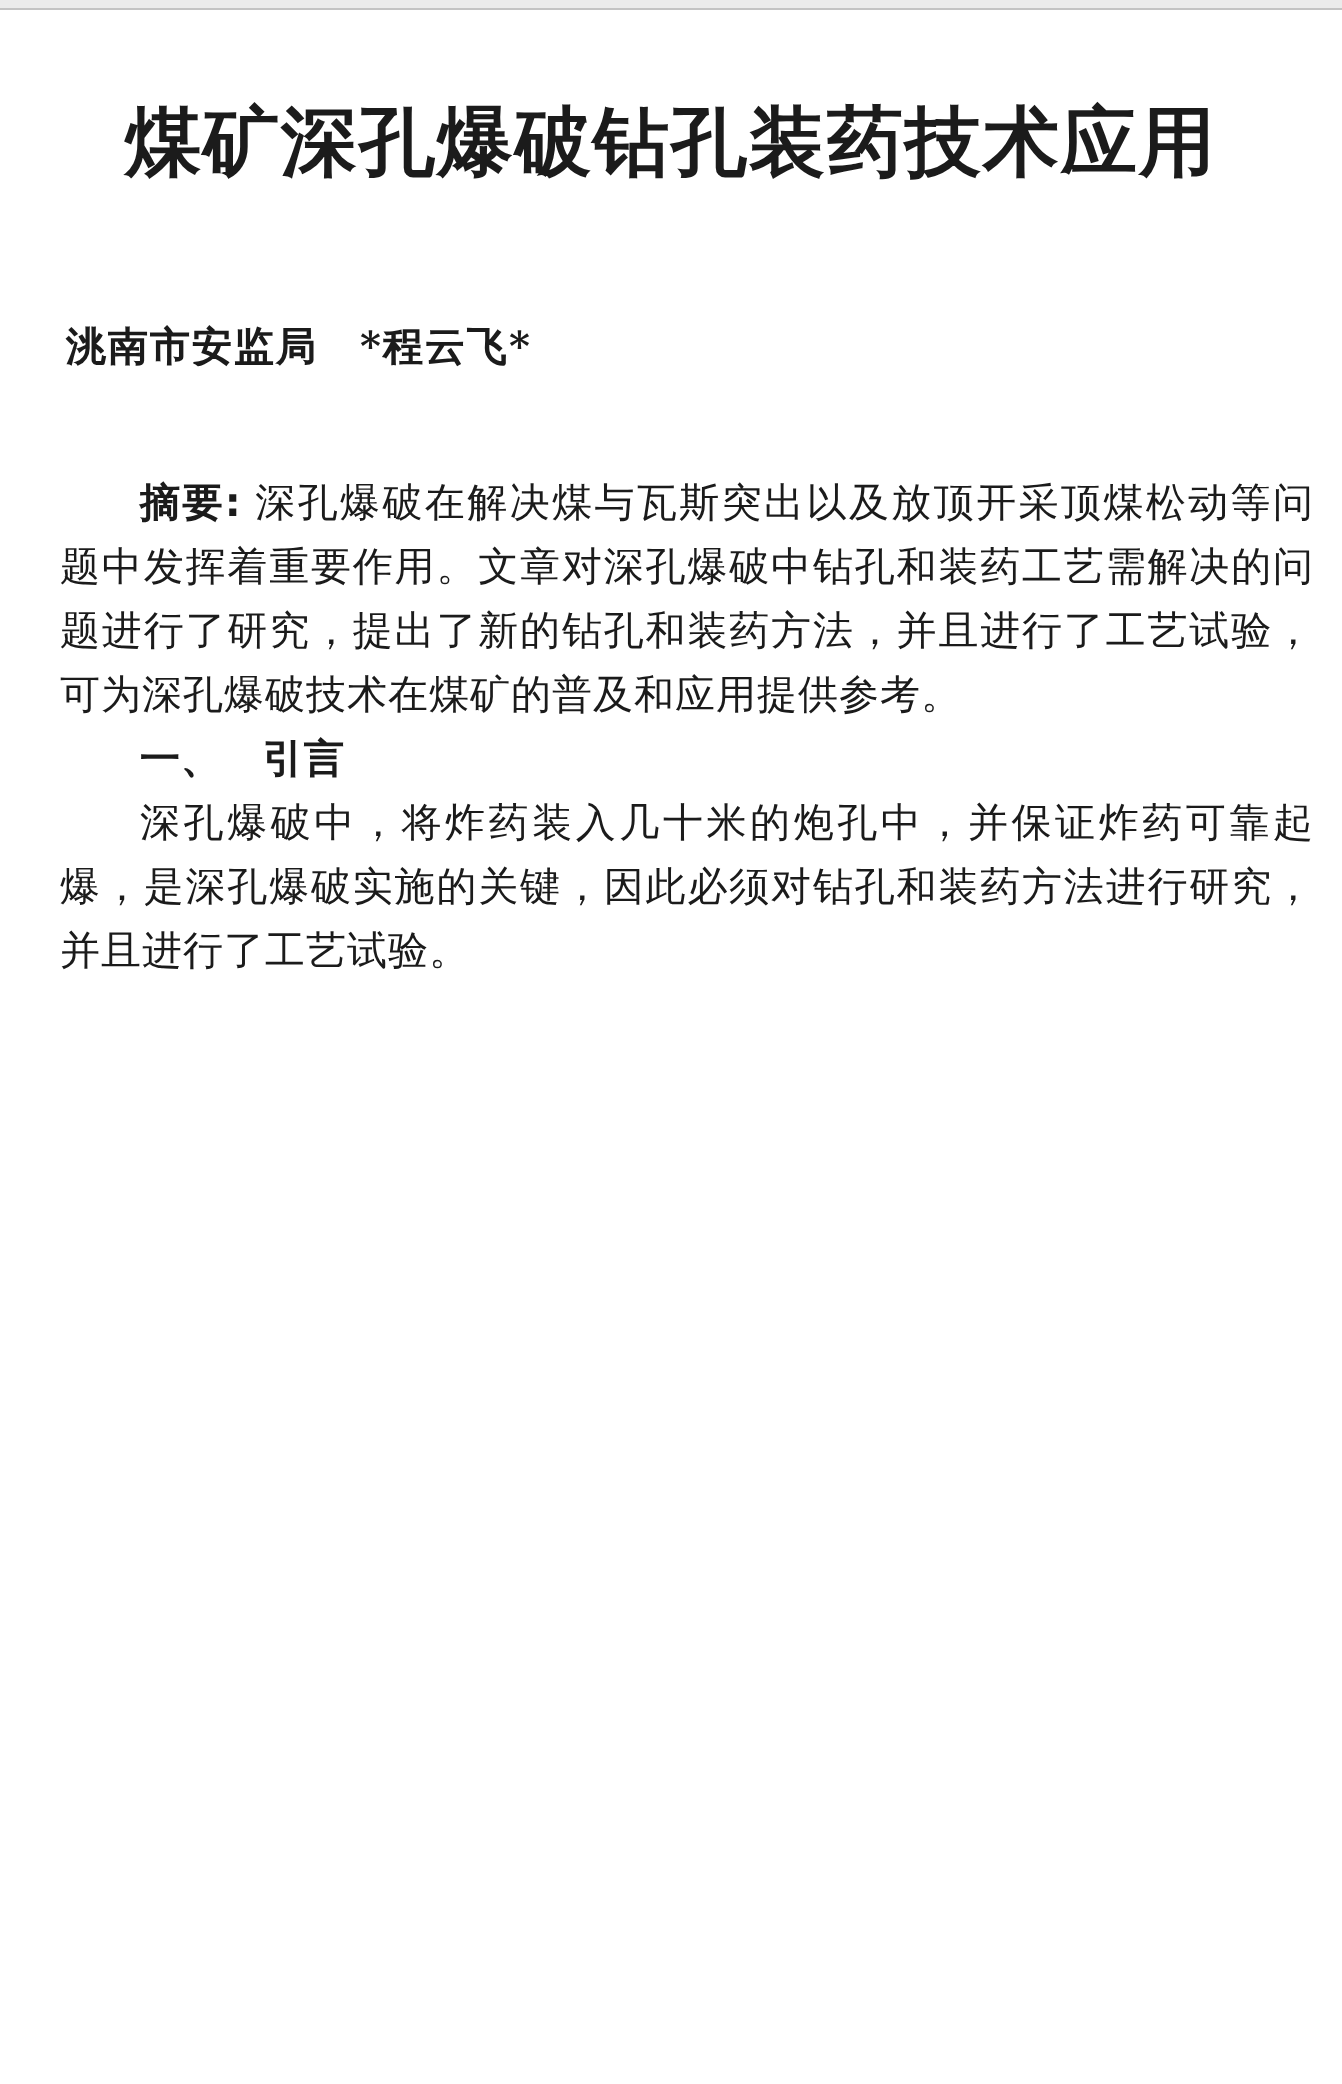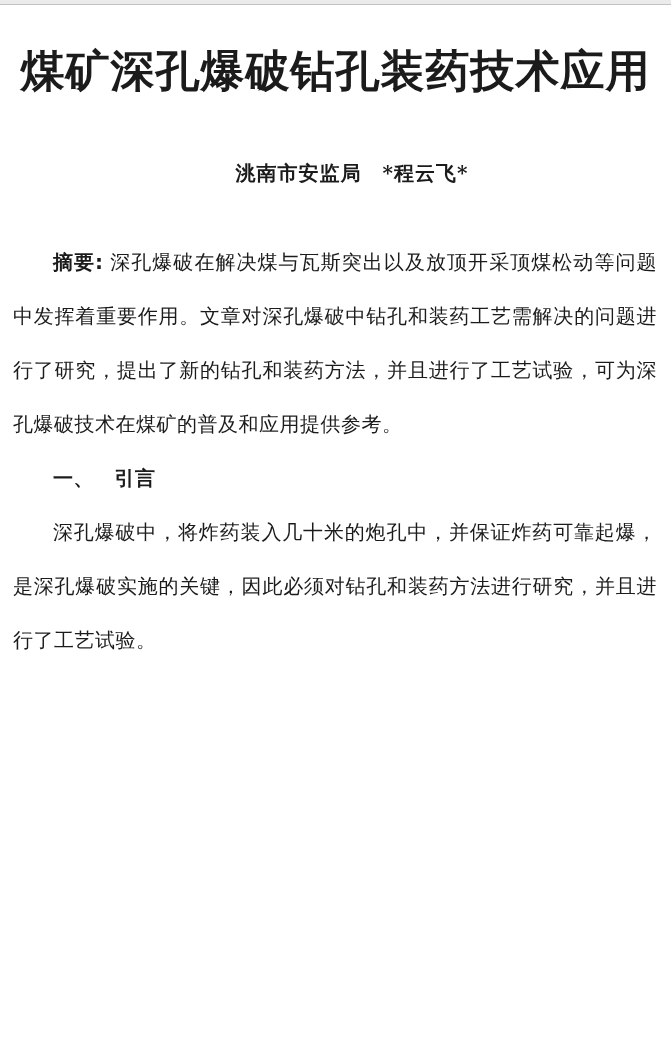--- a/index.html
+++ b/index.html
@@ -18,41 +18,40 @@
     width: 671px;
     height: 4px;
     background: #ebebeb;
     border-bottom: 1px solid #c3c3c3;
   }
   .page {
     width: 671px;
   }
   .doc-title {
     margin: 43px 0 0 0;
-    font-size: 44px;
+    font-size: 38px;
     line-height: 46px;
     font-weight: 700;
     text-align: center;
     letter-spacing: 1px;
     white-space: nowrap;
   }
   .byline {
     margin-top: 66px;
     font-size: 20px;
     line-height: 26px;
     font-weight: 700;
-    text-align: center;
     letter-spacing: 1px;
     padding-left: 33px;
   }
   .content {
     margin-top: 49px;
-    padding: 0 14px 0 13px;
+    padding: 0 14px 0 30px;
     font-size: 20px;
-    line-height: 54px;
+    line-height: 32px;
     letter-spacing: 0.5px;
     text-align: justify;
   }
   .content p {
     margin: 0;
     text-indent: 2em;
   }
   .run-label {
     font-weight: 700;
     font-family: "DejaVu Sans", "Liberation Sans", sans-serif;

